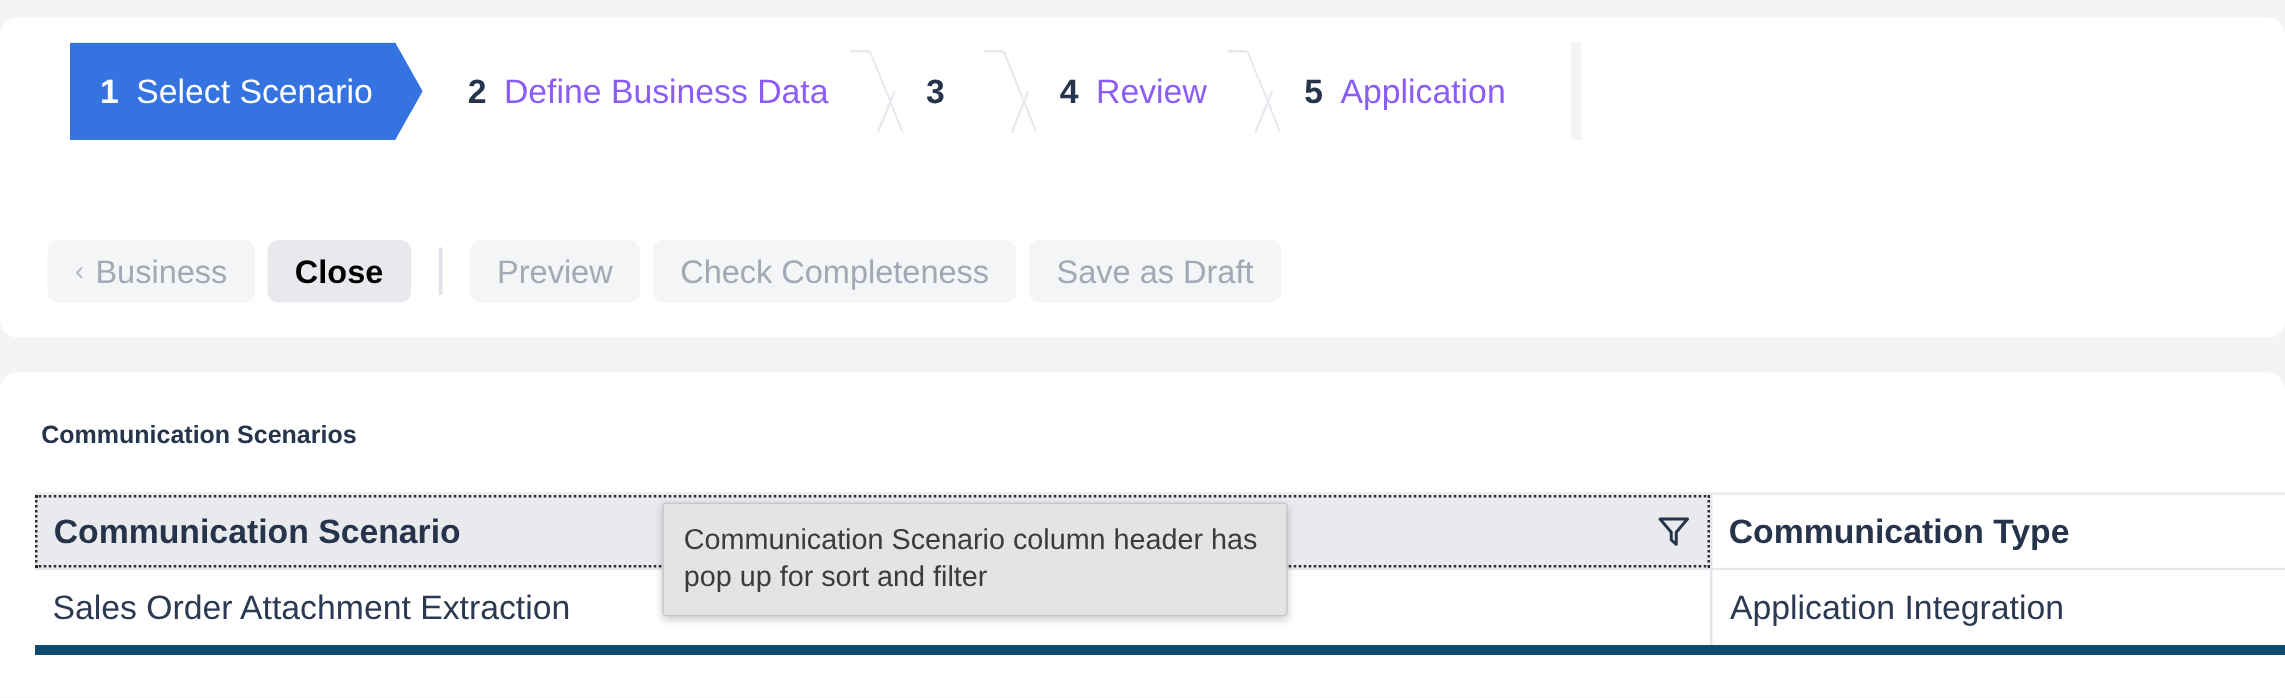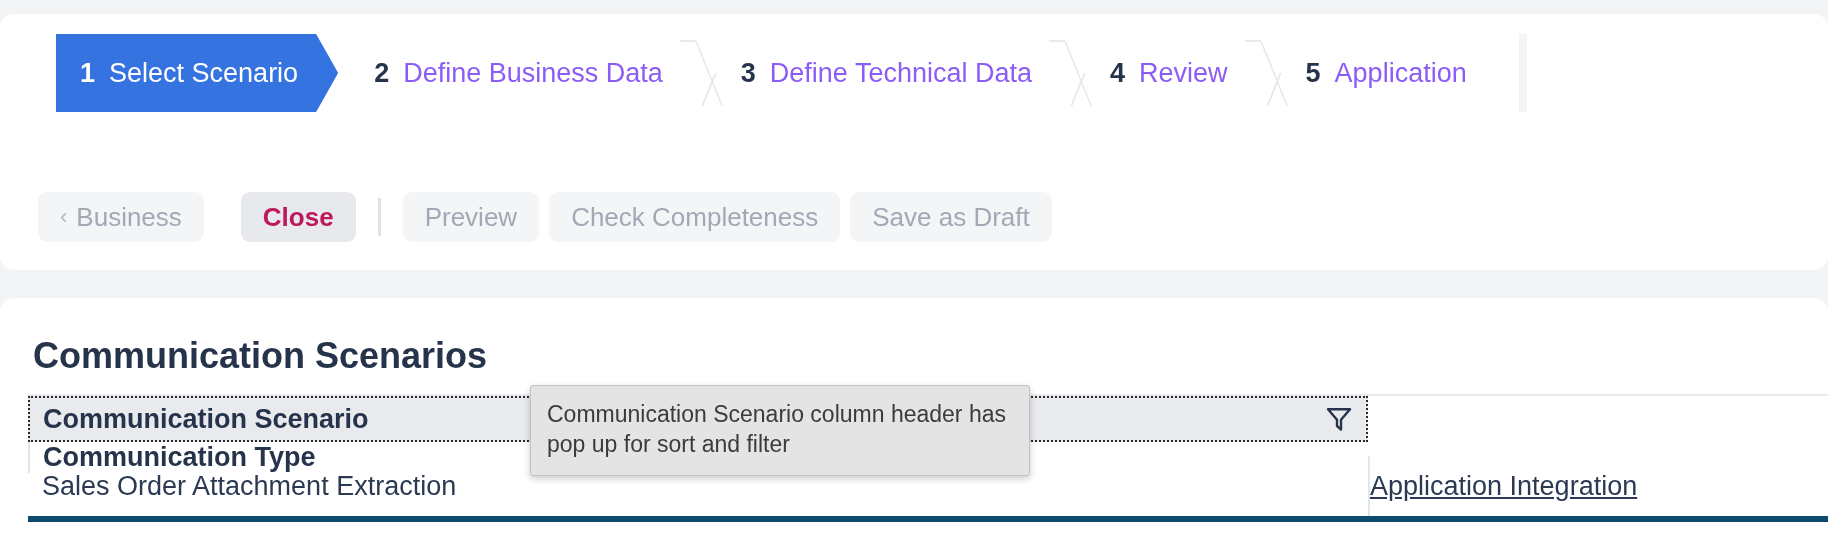--- a/index.html
+++ b/index.html
@@ -144,24 +144,23 @@
     white-space: nowrap;
     cursor: default;
   }
   .tbtn .chev {
     font-size: 22px;
     color: #b3b8c2;
     line-height: 1;
   }
   .tbtn.strong {
     background: #e7e9ed;
-    color: #be185d;
+    color: #000000;
     font-weight: bold;
     cursor: pointer;
-    margin-left: 27px;
   }
   .tb-divider {
     width: 3px;
     height: 38px;
     background: #dfe2e8;
     margin: 0 12px;
     flex: none;
   }
 
   
@@ -173,40 +172,39 @@
     height: 260px;
     background: #ffffff;
     border-radius: 14px 14px 0 0;
     box-sizing: border-box;
     overflow: hidden;
   }
   .section-title {
     position: absolute;
     left: 33px;
     top: 40px;
-    font-size: 36px;
+    font-size: 20px;
     font-weight: bold;
     color: #26344b;
     line-height: 1;
   }
 
   
   .tbl {
     position: absolute;
     left: 28px;
     top: 96px;
     width: 1800px;
   }
   .tbl-head {
     display: flex;
     align-items: stretch;
     height: 58px;
     border-top: 2px solid #e8eaee;
     border-bottom: 2px solid #e3e6ea;
-    flex-direction: column;
   }
   .th {
     display: flex;
     align-items: center;
     box-sizing: border-box;
     font-size: 27px;
     font-weight: bold;
     color: #26344b;
     white-space: nowrap;
   }
@@ -233,45 +231,45 @@
     padding-left: 13px;
     border-left: 2px solid #e3e6ea;
     background: #ffffff;
     text-align: right;
   }
 
   .tbl-row {
     display: flex;
     align-items: stretch;
     height: 60px;
-    border-bottom: 6px solid #0c4a6e;
+    border-bottom: 8px solid #0c4a6e;
   }
   .td {
     display: flex;
     align-items: center;
     box-sizing: border-box;
     font-size: 27px;
     color: #2b3a52;
     white-space: nowrap;
   }
   .td-scenario {
     width: 1340px;
     padding-left: 14px;
   }
   .td-type {
     flex: 1;
+    padding-left: 14px;
     border-left: 2px solid #e3e6ea;
-    text-decoration: underline;
   }
 
   
   .tooltip {
     position: absolute;
     left: 530px;
-    top: 385px;
+    top: 402px;
     width: 500px;
     box-sizing: border-box;
     background: #e4e4e4;
     border: 1px solid #c3c3c3;
     border-radius: 3px;
     padding: 13px 16px 15px 16px;
     font-family: "Liberation Sans", sans-serif;
     font-size: 23px;
     line-height: 1.32;
     color: #3b3b3b;
@@ -295,21 +293,20 @@
 
       <div class="wiz-step">
         <span class="num">2</span>
         <span class="label">Define Business Data</span>
       </div>
 
       <div class="wiz-sep"></div>
 
       <div class="wiz-step">
         <span class="num">3</span>
-        <span class="label">Define Technical Data</span>
       </div>
 
       <div class="wiz-sep"></div>
 
       <div class="wiz-step">
         <span class="num">4</span>
         <span class="label">Review</span>
       </div>
 
       <div class="wiz-sep"></div>

